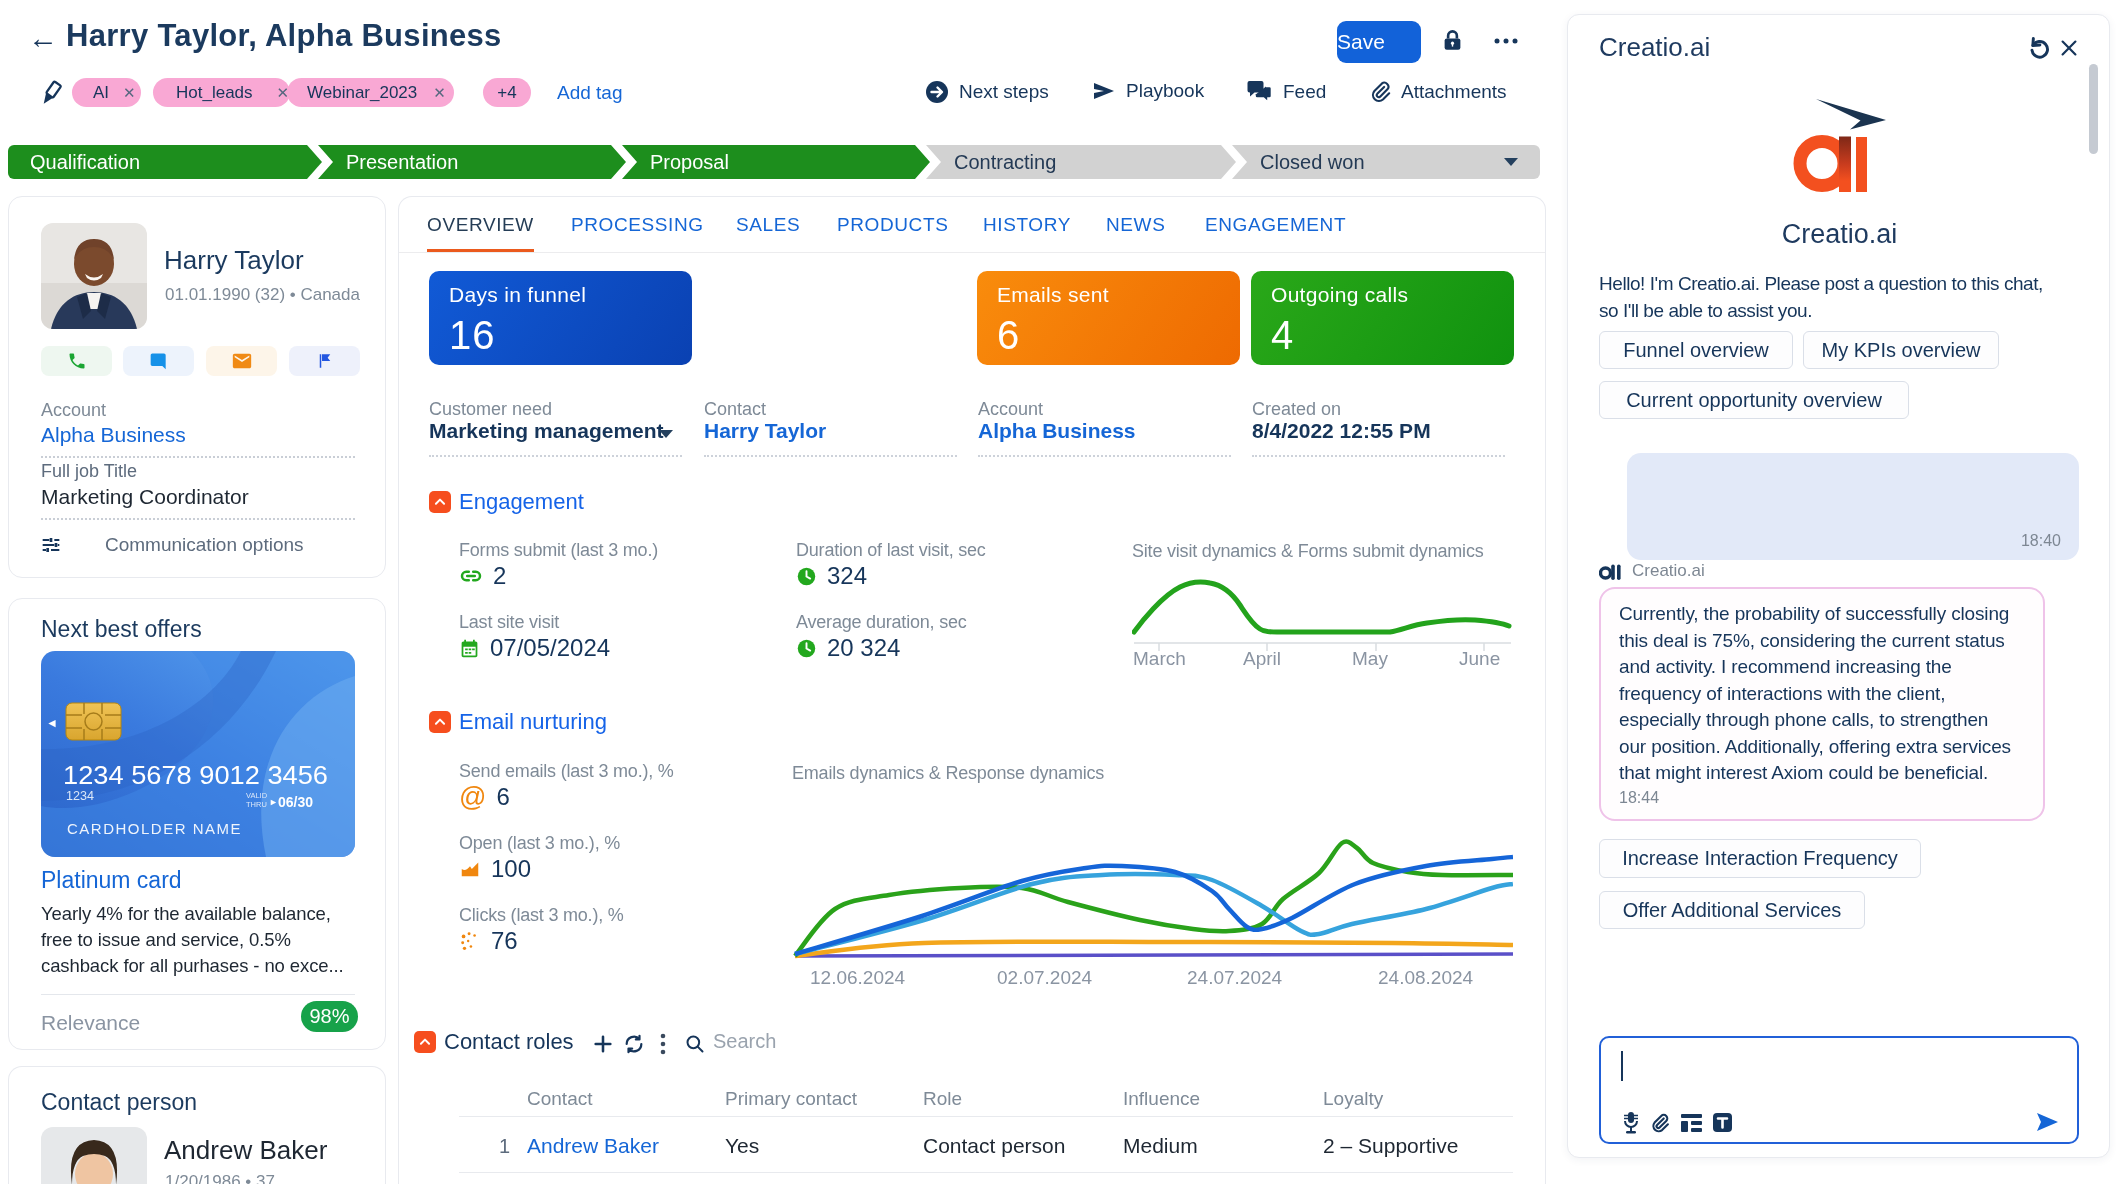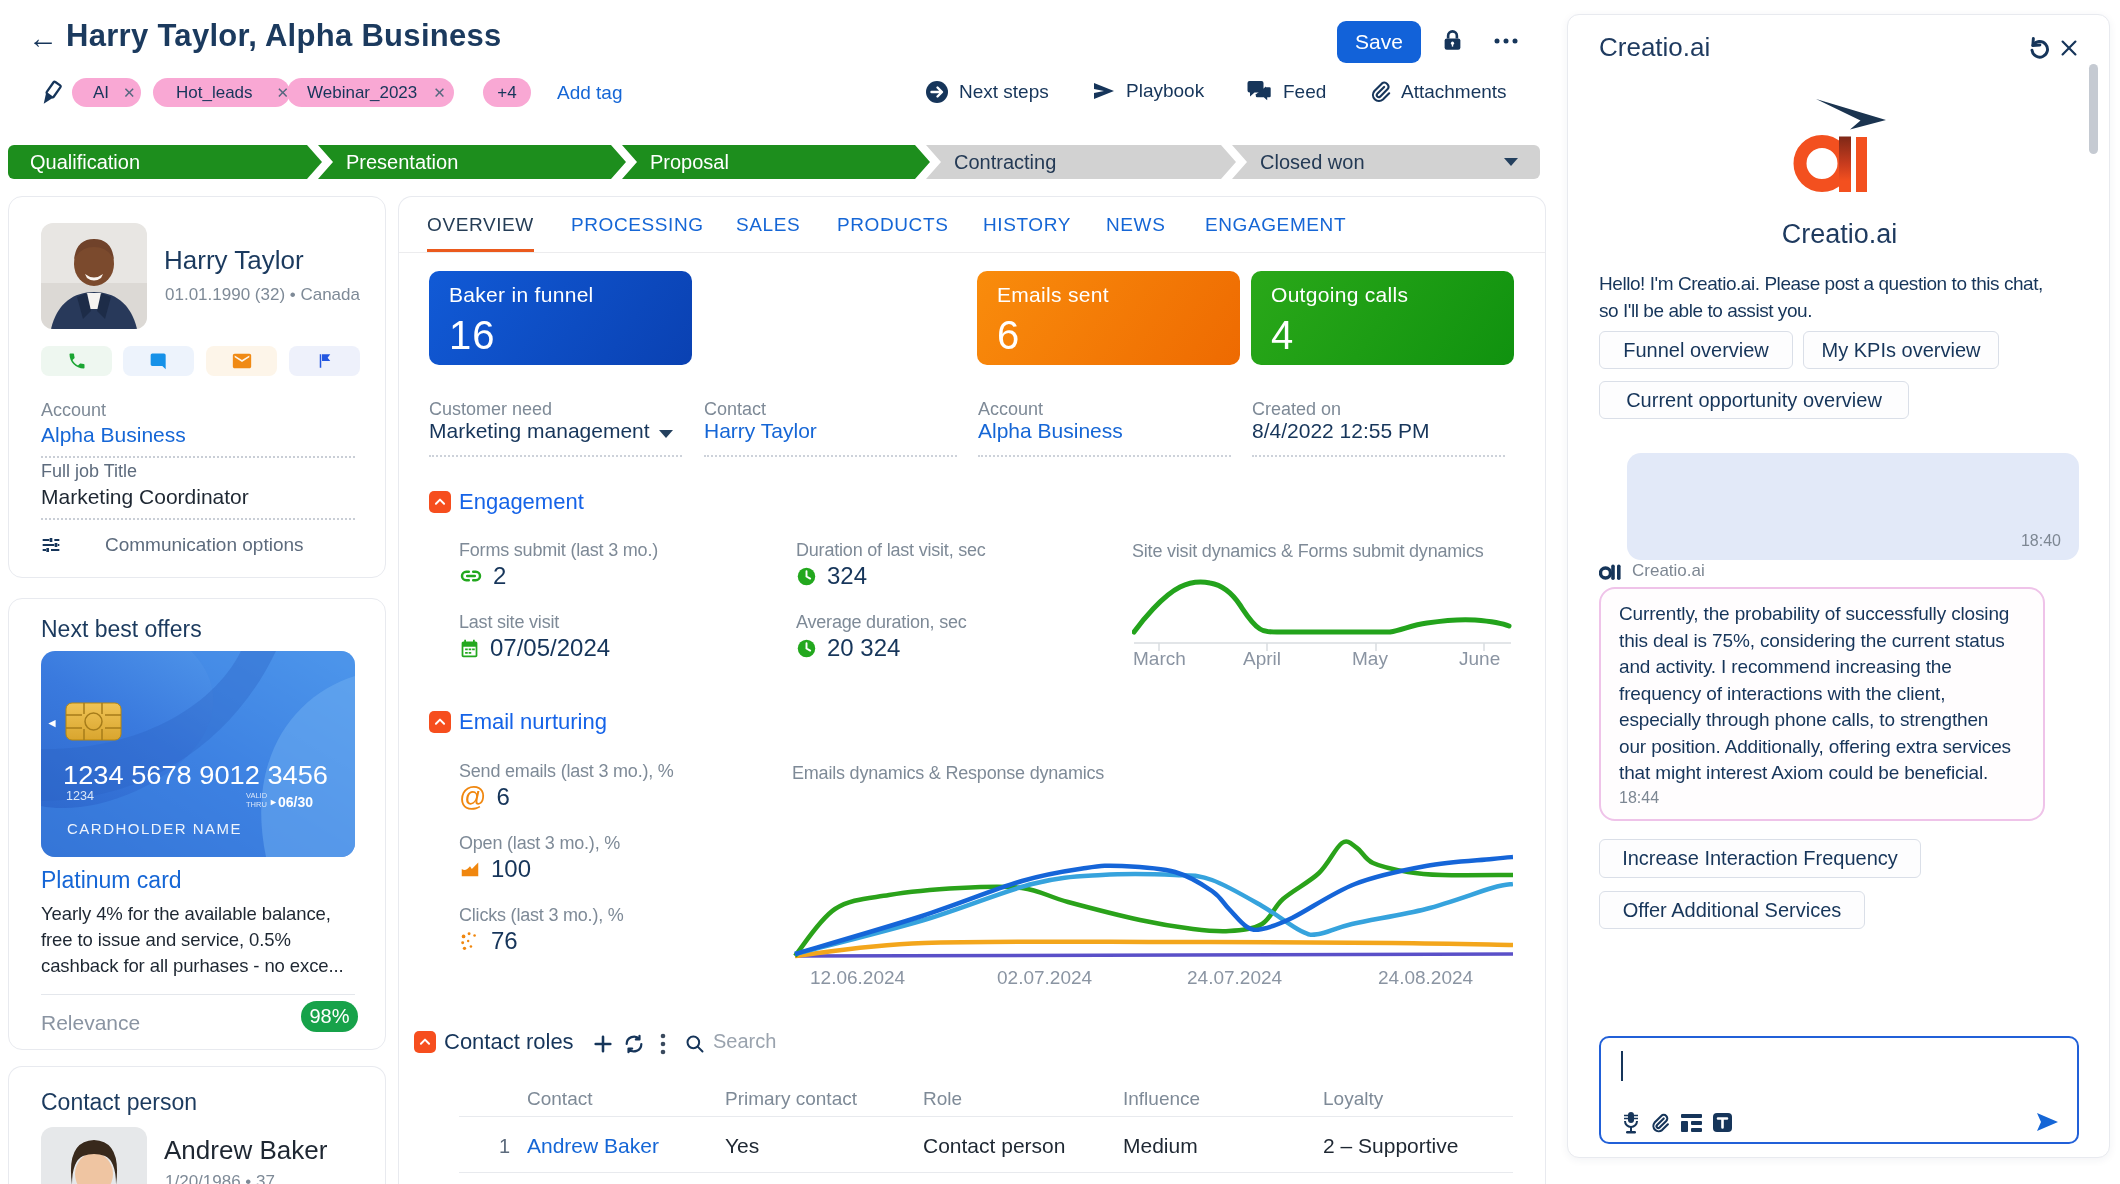--- a/index.html
+++ b/index.html
@@ -6,37 +6,37 @@
 html,body { width:2120px; height:1184px; overflow:hidden; }
 body { font-family:"Liberation Sans", sans-serif; background:#fff; color:#16355a; position:relative; }
 .abs { position:absolute; }
 .gray { color:#7e8a97; }
 .blue { color:#1566d6; }
 .card { position:absolute; background:#fff; border:1px solid #e8eaef; border-radius:14px; }
 
 
 #back { left:28px; top:21px; font-size:30px; color:#16355a; }
 #title { left:66px; top:18px; font-size:31px; font-weight:bold; color:#1b3a5e; letter-spacing:0.3px; }
-#save { left:1337px; top:21px; width:84px; height:42px; background:#1262d9; border-radius:9px; color:#fff; font-size:21px; text-align:center; line-height:42px; }
+#save { left:1337px; top:21px; width:84px; height:42px; background:#1262d9; border-radius:9px; color:#fff; font-size:21px; text-align:left; line-height:42px; }
 
 
 .pill { position:absolute; top:78px; height:29px; background:#f9a8d4; border-radius:15px; font-size:17px; color:#16355a; display:flex; align-items:center; }
 .pill .x { color:#56677f; font-size:15px; margin-left:14px; }
 .toolbtn { position:absolute; top:80px; font-size:19px; color:#16355a; display:flex; align-items:center; gap:10px; }
 
 
 .chev { position:absolute; top:145px; height:34px; font-size:20px; display:flex; align-items:center; }
 .chev.g { background:#1d8e1d; color:#fff; }
 .chev.gr { background:#d2d2d2; color:#243a55; }
 
 
 #main { left:398px; top:196px; width:1148px; height:1020px; border-bottom:none; border-bottom-left-radius:0; border-bottom-right-radius:0; }
 .tab { position:absolute; top:0; font-size:19px; letter-spacing:0.6px; color:#1566d6; height:55px; line-height:55px; }
 .seclbl { position:absolute; font-size:18px; color:#7e8a97; }
-.secval { position:absolute; font-size:21px; color:#16355a; }
+.secval { position:absolute; font-size:21px; color:#16355a;font-weight:bold; }
 .kpi { position:absolute; top:74px; width:263px; height:94px; border-radius:10px; color:#fff; padding:12px 0 0 20px; }
 .kpi .l { font-size:21px; letter-spacing:0.3px; }
 .kpi .n { font-size:40px; font-weight:400; margin-top:8px; line-height:40px; letter-spacing:1px; }
 .shead { position:absolute; display:flex; align-items:center; gap:8px; }
 .shead .ic { width:22px; height:22px; background:#f64e1e; border-radius:5px; display:flex; align-items:center; justify-content:center; }
 .shead .t { font-size:22px; color:#1563e8; }
 .mlabel { position:absolute; font-size:18px; color:#7e8a97; letter-spacing:-0.2px; }
 .mval { position:absolute; font-size:24px; color:#16355a; display:flex; align-items:center; gap:10px; }
 
 
@@ -219,21 +219,21 @@
   <div class="tab" style="left:28px; color:#253d56; border-bottom:3px solid #eb5a1d;">OVERVIEW</div>
   <div class="tab" style="left:172px;">PROCESSING</div>
   <div class="tab" style="left:337px;">SALES</div>
   <div class="tab" style="left:438px;">PRODUCTS</div>
   <div class="tab" style="left:584px;">HISTORY</div>
   <div class="tab" style="left:707px;">NEWS</div>
   <div class="tab" style="left:806px;">ENGAGEMENT</div>
   <div class="abs" style="left:0; top:55px; width:1146px; border-top:1px solid #ececee;"></div>
 
   <div class="kpi" style="left:30px; background:linear-gradient(125deg,#115ad6,#0a41b2);">
-      <div class="l">Baker in funnel</div>
+      <div class="l">Days in funnel</div>
       <div class="n">16</div>
     </div>
   <div class="kpi" style="left:578px; background:linear-gradient(125deg,#f98c0c,#ee6a01);">
       <div class="l">Emails sent</div>
       <div class="n">6</div>
     </div>
   <div class="kpi" style="left:852px; background:linear-gradient(125deg,#2aa819,#10920f);">
       <div class="l">Outgoing calls</div>
       <div class="n">4</div>
     </div>

